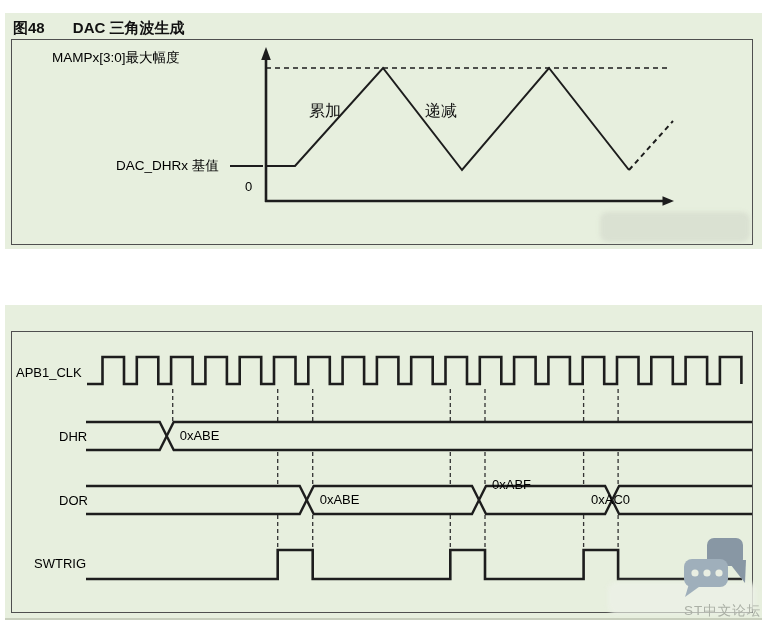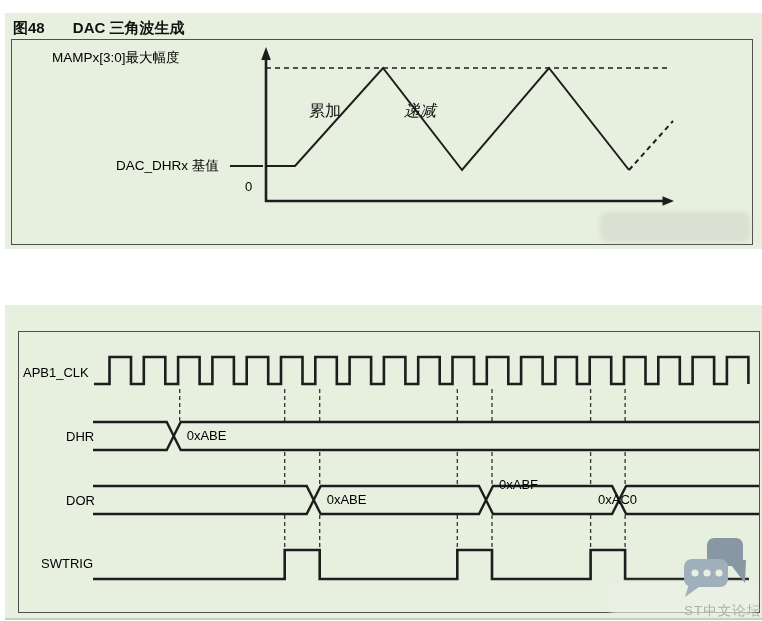--- a/index.html
+++ b/index.html
@@ -48,28 +48,28 @@
       <polyline points="254,126 283,126 371,28 450,130 537,28 617,130" fill="none" stroke="#1d1d1d" stroke-width="2"></polyline>
       <line x1="617" y1="130" x2="661" y2="81" stroke="#1d1d1d" stroke-width="2" stroke-dasharray="5 4"></line>
     </svg>
 
     <div class="lbl cjk" style="left:40px;top:10px;">
       <div>MAMPx[3:0]最大幅度</div>
     </div>
     <div class="lbl cjk" style="left:104px;top:118px;">DAC_DHRx 基值</div>
     <div class="lbl" style="left:233px;top:139px;">0</div>
     <div class="anno" style="left:297px;top:61px;">累加</div>
-    <div class="anno" style="left:392px;top:61px;font-style:italic;">递减</div>
+    <div class="anno" style="left:413px;top:61px;">递减</div>
     <div class="smudge" style="left:588px;top:172px;width:150px;height:30px;background:rgba(207,213,200,0.55);"></div>
   </div>
 
   <div class="panel" style="top:305px;height:313px;border-bottom:2px solid #c8cfbd;"></div>
 
 
-  <div class="figbox" style="left:11px;top:331px;width:740px;height:280px;margin-left:7px;">
+  <div class="figbox" style="left:11px;top:331px;width:740px;height:280px;">
     <svg id="timing-svg" width="740" height="280" viewBox="0 0 740 280">
         <line x1="160.7" y1="57" x2="160.7" y2="117" stroke="#333" stroke-width="1.3" stroke-dasharray="4 3"></line>
         <line x1="265.7" y1="57" x2="265.7" y2="216" stroke="#333" stroke-width="1.3" stroke-dasharray="4 3"></line>
         <line x1="300.7" y1="57" x2="300.7" y2="216" stroke="#333" stroke-width="1.3" stroke-dasharray="4 3"></line>
         <line x1="438.3" y1="57" x2="438.3" y2="216" stroke="#333" stroke-width="1.3" stroke-dasharray="4 3"></line>
         <line x1="473" y1="57" x2="473" y2="216" stroke="#333" stroke-width="1.3" stroke-dasharray="4 3"></line>
         <line x1="571.6" y1="57" x2="571.6" y2="216" stroke="#333" stroke-width="1.3" stroke-dasharray="4 3"></line>
         <line x1="606.1" y1="57" x2="606.1" y2="216" stroke="#333" stroke-width="1.3" stroke-dasharray="4 3"></line>
         <polyline points="75,52 90.5,52 90.5,25 112,25 112,52 124.8,52 124.8,25 146.3,25 146.3,52 159.1,52 159.1,25 180.6,25 180.6,52 193.39999999999998,52 193.39999999999998,25 214.89999999999998,25 214.89999999999998,52 227.7,52 227.7,25 249.2,25 249.2,52 262,52 262,25 283.5,25 283.5,52 296.3,52 296.3,25 317.8,25 317.8,52 330.6,52 330.6,25 352.1,25 352.1,52 364.90000000000003,52 364.90000000000003,25 386.40000000000003,25 386.40000000000003,52 399.20000000000005,52 399.20000000000005,25 420.70000000000005,25 420.70000000000005,52 433.50000000000006,52 433.50000000000006,25 455.00000000000006,25 455.00000000000006,52 467.80000000000007,52 467.80000000000007,25 489.30000000000007,25 489.30000000000007,52 502.1000000000001,52 502.1000000000001,25 523.6000000000001,25 523.6000000000001,52 536.4000000000001,52 536.4000000000001,25 557.9000000000001,25 557.9000000000001,52 570.7,52 570.7,25 592.2,25 592.2,52 605,52 605,25 626.5,25 626.5,52 639.3,52 639.3,25 660.8,25 660.8,52 673.5999999999999,52 673.5999999999999,25 695.0999999999999,25 695.0999999999999,52 707.8999999999999,52 707.8999999999999,25 729.3999999999999,25 729.3999999999999,52 " fill="none" stroke="#1d1d1d" stroke-width="2.6"></polyline>
         <polyline points="74,90 147.7,90 154.7,104 147.7,118 74,118" fill="#e7efde" stroke="#1d1d1d" stroke-width="2.4" stroke-linejoin="miter"></polyline>

